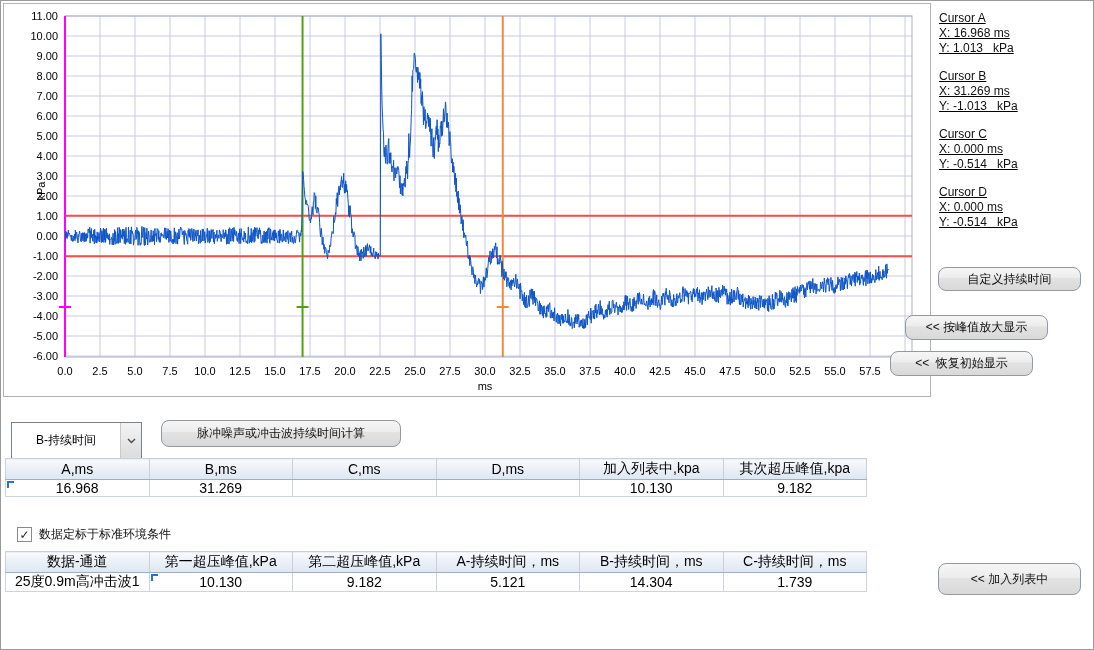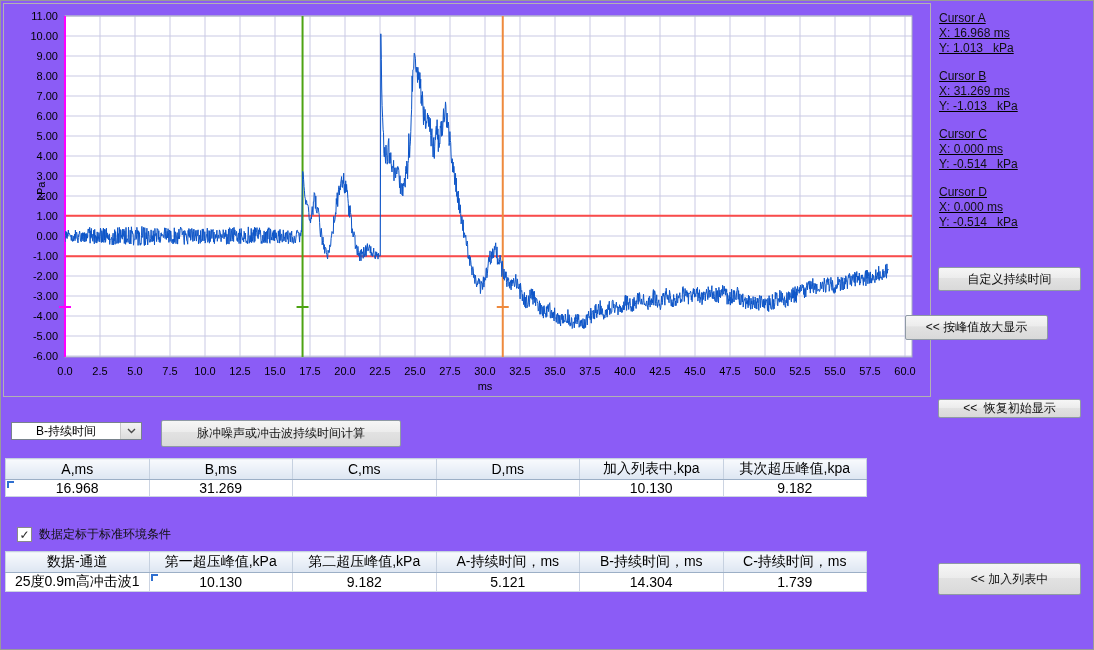--- a/index.html
+++ b/index.html
@@ -1,33 +1,33 @@
 <!DOCTYPE html>
 <html><head>
 <meta charset="utf-8">
 <style>
   html,body{margin:0;padding:0;background:#e6e6e6;font-family:"Liberation Sans",sans-serif;}
-  .window{position:relative;width:1094px;height:650px;background:#8b5cf6;border:1px solid #9a9a9a;
+  .window{position:relative;width:1094px;height:650px;background:#ffffff;border:1px solid #9a9a9a;
           box-sizing:border-box;overflow:hidden;}
   svg text.tick{font-family:"Liberation Sans",sans-serif;font-size:11px;fill:#000;}
 
   .cursor-panel{position:absolute;left:938px;top:10px;width:150px;text-decoration:underline;}
   .cursor-block{margin-bottom:13px;font-size:12px;line-height:15px;color:#101010;}
 
   .win-btn{position:absolute;display:flex;align-items:center;justify-content:center;
-           font-size:12px;color:#101010;border:1px solid #8f9aa4;border-radius:2px;
+           font-size:12px;color:#101010;border:1px solid #8f9aa4;border-radius:8px;
            background:linear-gradient(#f6f6f6,#ececec 45%,#e2e2e2 46%,#d9d9d9);
            box-sizing:border-box;cursor:default;white-space:nowrap;}
   #btn-custom-duration{left:937px;top:266px;width:143px;height:24px;}
   #btn-zoom-peak{left:904px;top:314px;width:143px;height:25px;}
-  #btn-restore{left:937px;top:350px;width:143px;height:19px;margin-top:48px;}
+  #btn-restore{left:889px;top:350px;width:143px;height:25px;}
   #btn-calc{left:160px;top:419px;width:240px;height:27px;}
   #btn-add-list{left:937px;top:562px;width:143px;height:32px;}
 
-  .combo{position:absolute;left:10px;top:421px;width:131px;height:18px;background:#fff;
+  .combo{position:absolute;left:10px;top:421px;width:131px;height:37px;background:#fff;
          border:1px solid #78828c;display:flex;align-items:stretch;box-sizing:border-box;}
   .combo .value{flex:1;display:flex;align-items:center;justify-content:center;font-size:12px;color:#000;}
   .combo .arrow-btn{width:20px;border-left:1px solid #c9c9c9;display:flex;align-items:center;
          justify-content:center;background:linear-gradient(#f4f4f4,#dcdcdc);}
 
   table.grid-table{position:absolute;left:4px;width:862px;border-collapse:collapse;table-layout:fixed;
          background:#fff;border:1px solid #50749f;font-size:14px;}
   #table1{top:457px;} #table2{top:550px;}
   table.grid-table th{height:20px;font-weight:normal;color:#000;padding:0 2px;
          background:linear-gradient(#f8fafd,#dde6f2);border:1px solid #c6d1e0;border-bottom:1px solid #9cafc6;}

